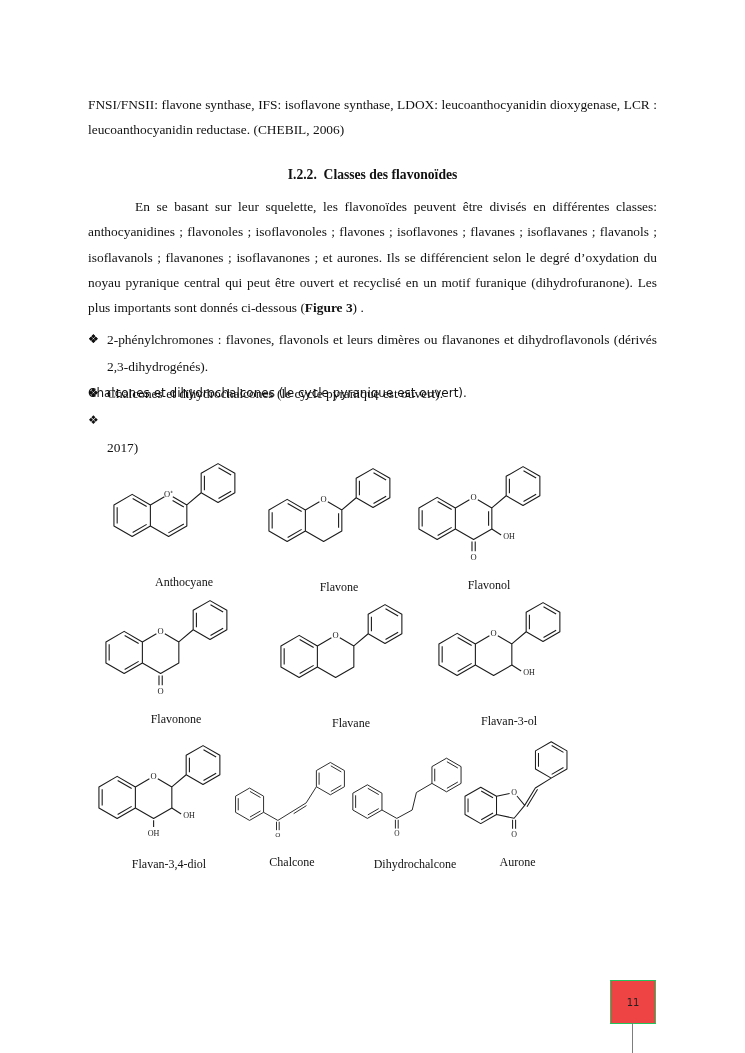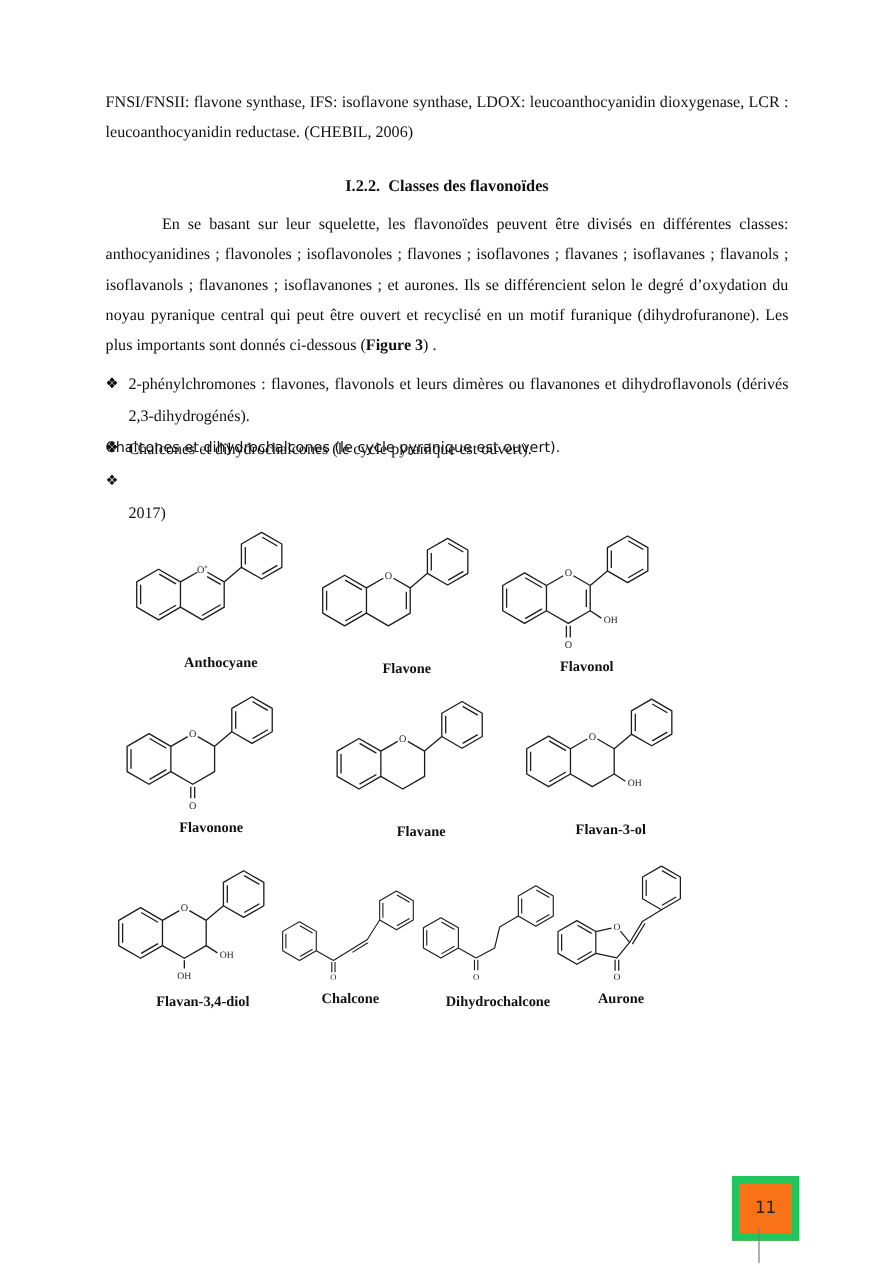--- a/index.html
+++ b/index.html
@@ -1,37 +1,37 @@
 <!DOCTYPE html>
 <html><head>
 <meta charset="utf-8">
 <style>
   html,body{margin:0;padding:0;background:#ffffff;}
   .page{position:relative;width:745px;height:1053px;background:#fff;
         font-family:"Liberation Serif",serif;color:#111;overflow:hidden;}
-  .content{position:absolute;left:88px;width:569px;top:72px;}
+  .content{position:absolute;left:88px;width:569px;top:92px;}
   p.para{margin:0;font-size:13.4px;line-height:25.4px;text-align:justify;}
   h3.heading{margin:23px 0 0 0;font-size:13.6px;line-height:17px;font-weight:bold;text-align:center;}
   p.intro{margin:11px 0 0 0;text-indent:47px;}
   ul.bullets{list-style:none;margin:5px 0 0 0;padding:0;font-size:13.4px;
              line-height:27px;text-align:justify;}
   ul.bullets li{position:relative;padding-left:19px;}
   .glyph{position:absolute;left:0;top:0;font-family:"DejaVu Sans",sans-serif;
          font-size:12px;}
   .figure{position:relative;height:412px;}
   .struct{position:absolute;text-align:center;}
   .struct svg{display:block;margin:0 auto;}
-  .slabel{font-weight:bold;font-size:12px;margin-top:2px;line-height:14px;}
+  .slabel{font-weight:normal;font-size:12px;margin-top:12px;line-height:14px;}
   .bond{stroke:#1c1c1c;stroke-width:1.35;fill:none;stroke-linejoin:round;}
   .atom{fill:#1c1c1c;font-family:"Liberation Serif",serif;}
   .caption{margin:6px 0 0 27px;font-size:13.4px;line-height:18px;}
   .caption b{font-weight:bold;}
   .pagebox{position:absolute;left:610px;top:980px;width:44px;height:42px;
-           border:6px solid #22c55e;display:flex;align-items:center;justify-content:center;
-           font-family:"DejaVu Sans",sans-serif;font-size:14px;color:#222;background:#f97316;}
+           border:1px solid #22c55e;display:flex;align-items:center;justify-content:center;
+           font-family:"DejaVu Sans",sans-serif;font-size:10px;color:#222;background:#ef4444;}
   .pageline{position:absolute;left:632px;top:1023px;width:1px;height:30px;background:#7d7d7d;}
 </style>
 </head>
 <body>
 
 <div class="page">
   <div class="content">
 
     <p class="para">FNSI/FNSII: flavone synthase, IFS: isoflavone synthase, LDOX: leucoanthocyanidin dioxygenase, LCR : leucoanthocyanidin reductase. (CHEBIL, 2006)</p>
 

